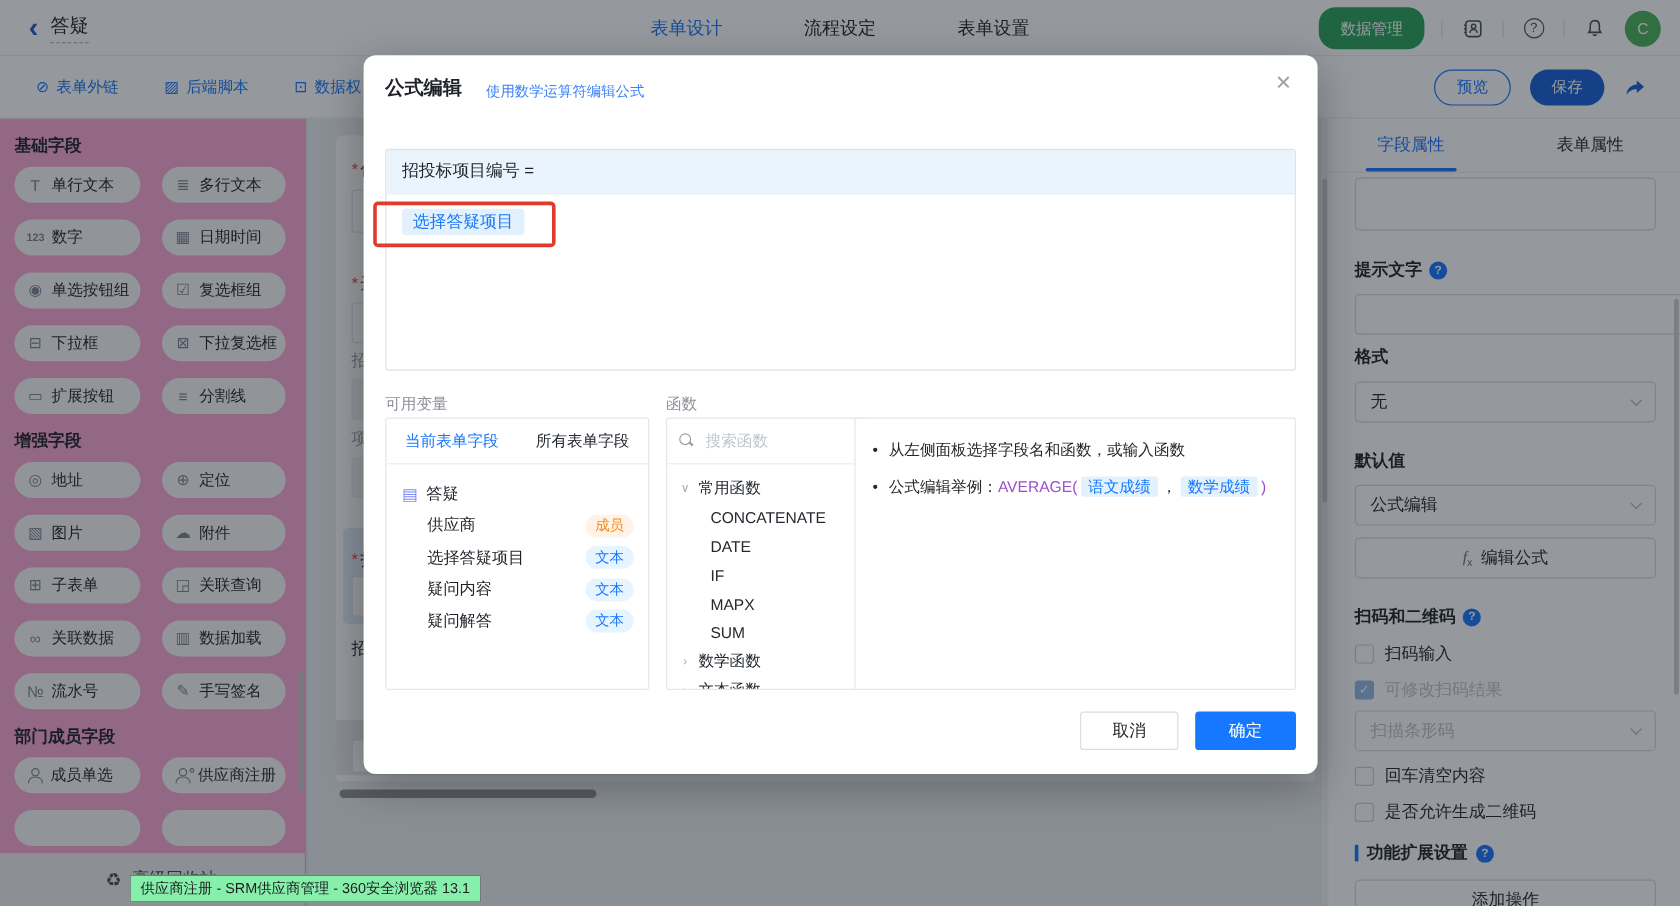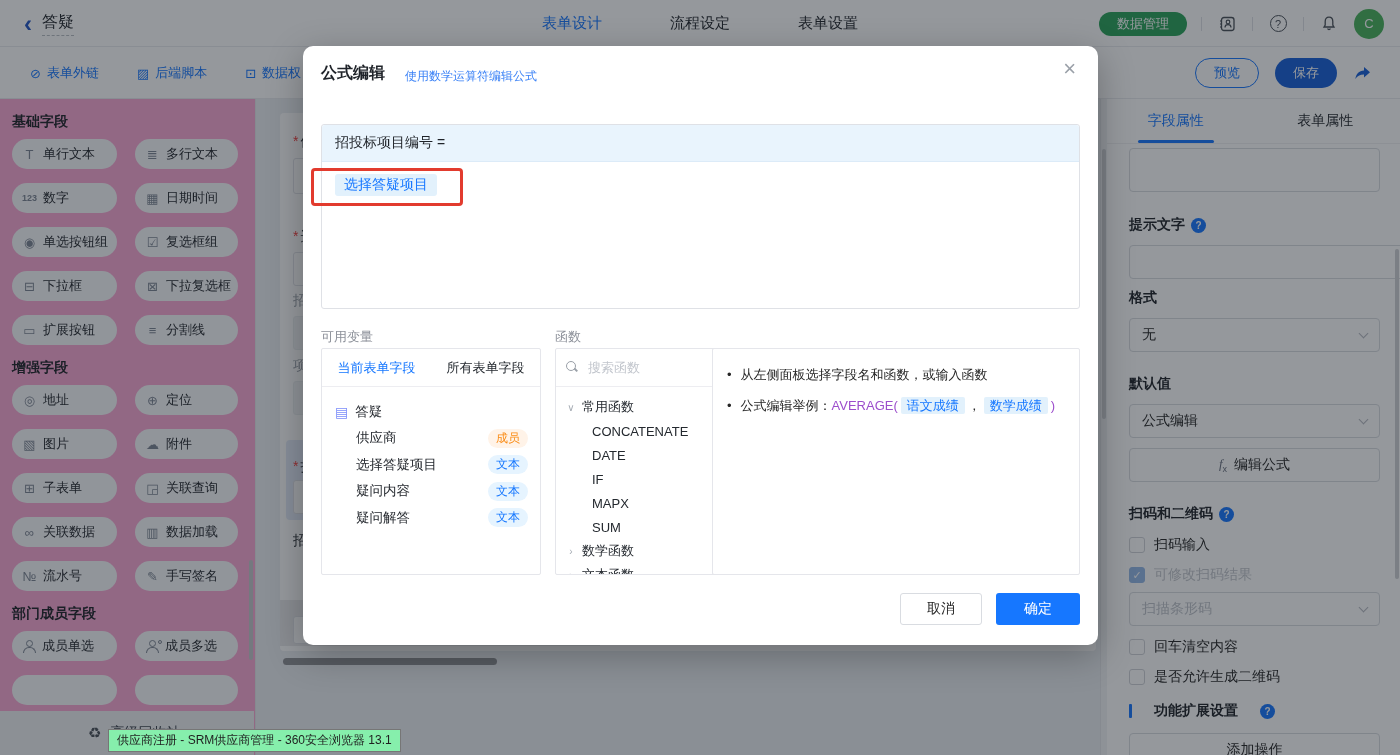--- a/index.html
+++ b/index.html
@@ -11,21 +11,21 @@
   .topbar{position:absolute;top:0;left:0;right:0;height:47px;background:#fff;
           border-bottom:1px solid #e9ebef;z-index:1}
   .tb-left{position:absolute;left:24px;top:0;height:47px;display:flex;align-items:center;gap:10px}
   .back{font-size:24px;color:#2457c5;line-height:40px;cursor:pointer;font-weight:bold}
   .app-title{font-size:16px;color:#1f2329;border-bottom:1px dashed #b9bdc4;padding-bottom:2px}
   .tb-nav{position:absolute;left:50%;top:0;transform:translateX(-50%);height:47px;
           display:flex;align-items:center;gap:68px}
   .tb-tab{font-size:15px;color:#1f2329;cursor:pointer;white-space:nowrap}
   .tb-tab.active{color:#1677ff}
   .tb-right{position:absolute;right:16px;top:0;height:47px;display:flex;align-items:center;gap:14px}
-  .dm-btn{height:24px;padding:0 18px;border-radius:14px;background:#2aa35a;color:#fff;
+  .dm-btn{height:35px;padding:0 18px;border-radius:14px;background:#2aa35a;color:#fff;
           font-size:13px;display:flex;align-items:center;cursor:pointer}
   .tb-sep{width:1px;height:14px;background:#dfe1e5}
   .tb-ic{width:22px;height:22px;display:flex;align-items:center;justify-content:center;cursor:pointer}
   .help-circle{width:17px;height:17px;border:1.4px solid #4a5058;border-radius:50%;
                font-size:11px;color:#4a5058;display:flex;align-items:center;justify-content:center}
   .avatar{width:30px;height:30px;border-radius:50%;background:#49b35c;color:#fff;
           font-size:13px;display:flex;align-items:center;justify-content:center;cursor:pointer}
 
   
   .toolbar{position:absolute;top:47px;left:0;right:0;height:52px;background:#fff;
@@ -99,21 +99,21 @@
   .fxbtn{height:34px;border:1px solid #d9dce1;border-radius:4px;background:#fff;display:flex;
          align-items:center;justify-content:center;gap:7px;font-size:14px;color:#262626;cursor:pointer}
   .fxg{color:#6b7280;font-size:13px}
   .fxg i{font-family:"Liberation Serif","DejaVu Serif",serif;font-style:italic}
   .fxg sub{font-size:9px}
   .cb-row{display:flex;align-items:center;gap:9px;height:18px;cursor:pointer}
   .cb{width:16px;height:16px;border:1px solid #cfd2d8;border-radius:3px;background:#fff;flex:none}
   .cb.checked{background:#94b8e8;border-color:#94b8e8;color:#fff;font-size:11px;text-align:center;line-height:15px}
   .cb-label{font-size:14px;color:#262626}
   .cb-label.dis{color:#c3c6cc}
-  .sec-head{display:flex;align-items:center;gap:22px;font-size:14px;font-weight:bold;color:#1f2329}
+  .sec-head{display:flex;align-items:center;gap:7px;font-size:14px;font-weight:bold;color:#1f2329}
   .sec-bar{width:3px;height:14px;background:#1677ff;border-radius:1px}
   .props-scroll{position:absolute;left:0;top:0;bottom:0;width:6px;background:#f3f4f6}
   .props-scroll .thumb{position:absolute;left:1px;top:50px;width:4px;height:270px;background:#cfd1d5;border-radius:2px}
   .win-scroll{position:absolute;right:0;top:99px;bottom:0;width:6px;z-index:2}
   .win-scroll .thumb{position:absolute;left:1px;top:150px;width:4px;height:330px;background:#cfd1d5;border-radius:2px}
 
   
   .overlay{position:absolute;inset:0;background:rgba(21,26,36,0.45);z-index:10}
   .modal{position:absolute;left:303px;top:46px;width:795px;height:599px;background:#fff;
          border-radius:10px;box-shadow:0 10px 36px rgba(0,0,0,.28);z-index:20}
@@ -326,21 +326,21 @@
   <div class="sec-title">部门成员字段</div>
   <div class="pill-grid">
     <div class="pill">
         <span class="ic-person"></span>
         <span class="pl">成员单选</span>
       </div>
     <div class="pill">
         <span class="ic-person multi">
           <i></i>
         </span>
-        <span class="pl">成员多选</span>
+        <span class="pl">供应商注册</span>
       </div>
     <div class="pill"></div>
     <div class="pill"></div>
   </div>
 
   <div class="sb-bottom">
     <span class="ric">♻</span>
     <span>高级回收站</span>
   </div>
   <div class="sb-scroll"></div>

